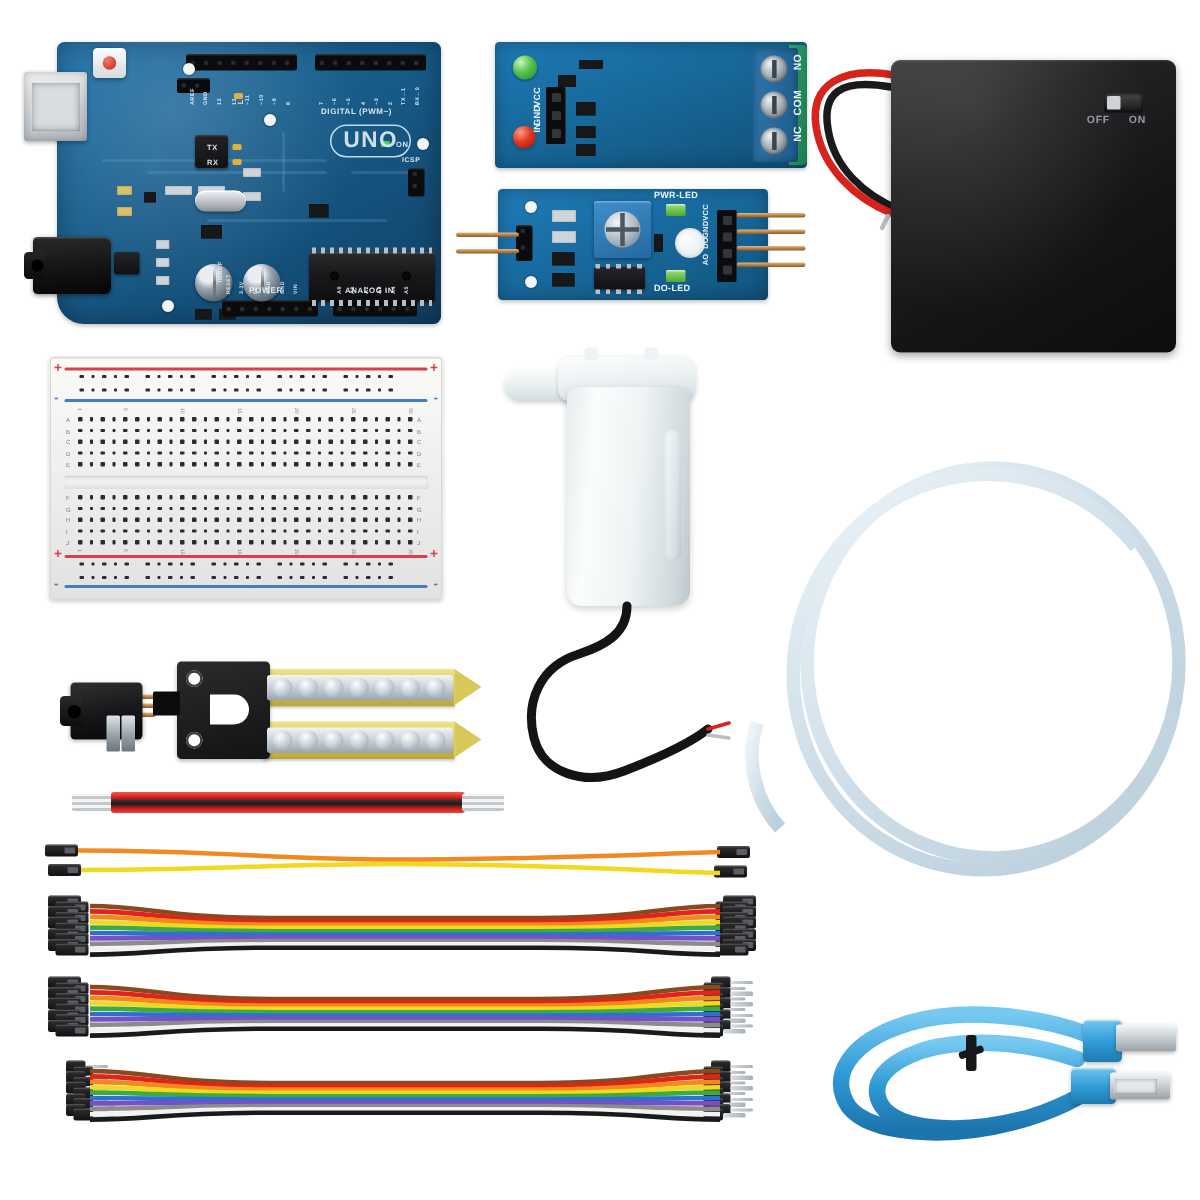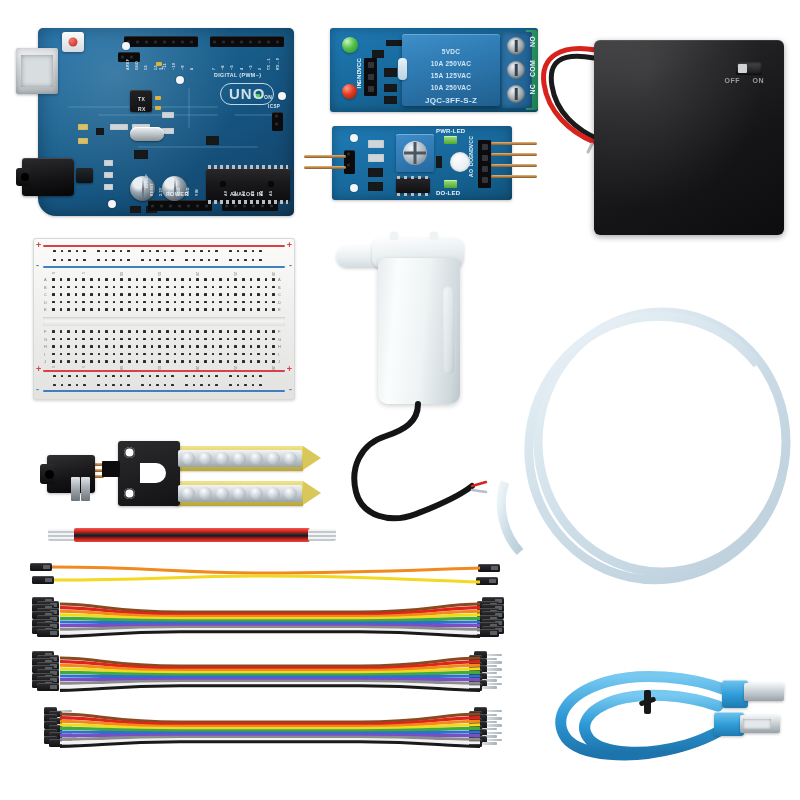--- a/index.html
+++ b/index.html
@@ -354,28 +354,20 @@
         <div class="relay-lbl" style="left:26px;top:30px;writing-mode:vertical-rl;transform:rotate(180deg);">VCC</div>
         <div class="relay-lbl" style="left:26px;top:42px;writing-mode:vertical-rl;transform:rotate(180deg);">GND</div>
         <div class="relay-lbl" style="left:26px;top:54px;writing-mode:vertical-rl;transform:rotate(180deg);">IN</div>
       </div>
     <div class="smd dark" style="left:56px;top:12px;width:16px;height:6px"></div>
     <div class="smd dark" style="left:54px;top:40px;width:13px;height:9px"></div>
     <div class="smd dark" style="left:54px;top:56px;width:13px;height:8px"></div>
     <div class="smd dark" style="left:54px;top:68px;width:13px;height:8px"></div>
     <div class="smd dark" style="left:42px;top:22px;width:12px;height:8px"></div>
 
-    <div class="relay-can">
-      <div class="notch"></div>
-      <div class="rl" style="top:14px">5VDC</div>
-      <div class="rl" style="top:26px">10A 250VAC</div>
-      <div class="rl" style="top:38px">15A 125VAC</div>
-      <div class="rl" style="top:50px">10A 250VAC</div>
-      <div class="rl" style="top:62px;font-size:8px">JQC-3FF-S-Z</div>
-    </div>
 
     <div class="greenstrip"></div>
     <div class="term-blk">
       <div class="term-screw" style="top:5px"></div>
       <div class="term-screw" style="top:29px"></div>
       <div class="term-screw" style="top:53px"></div>
     </div>
     <div id="relay-outpin-labels">
         <div class="relay-lbl" style="left:199px;top:8px;writing-mode:vertical-rl;transform:rotate(180deg);font-size:7px;">NO</div>
         <div class="relay-lbl" style="left:199px;top:32px;writing-mode:vertical-rl;transform:rotate(180deg);font-size:7px;">COM</div>

